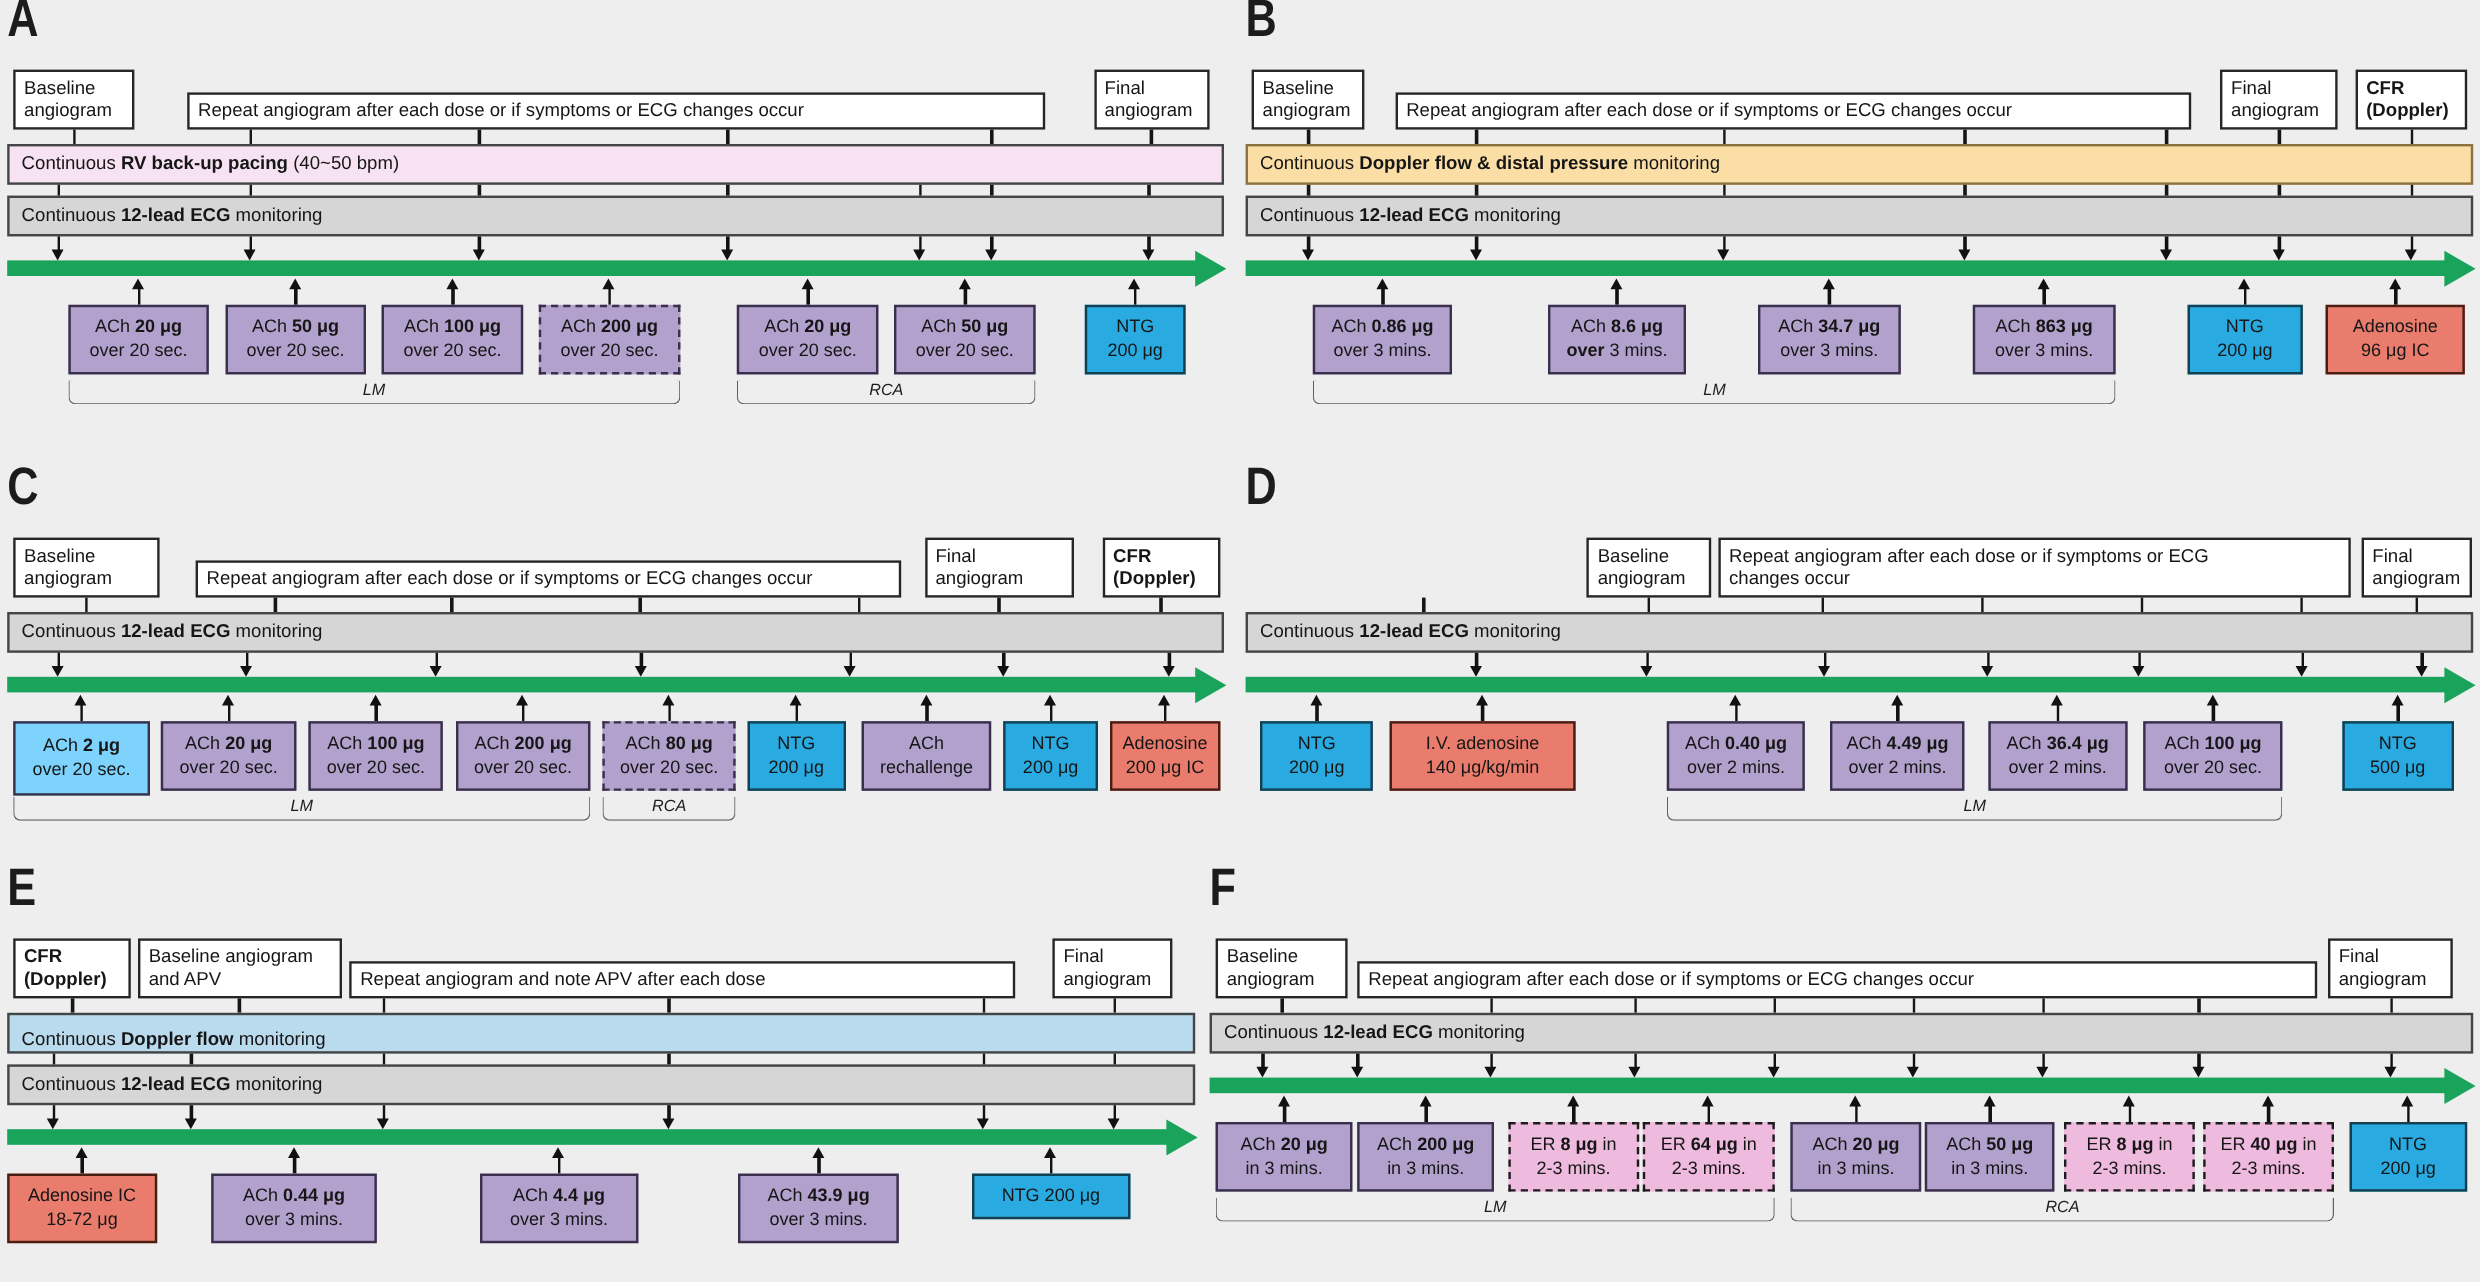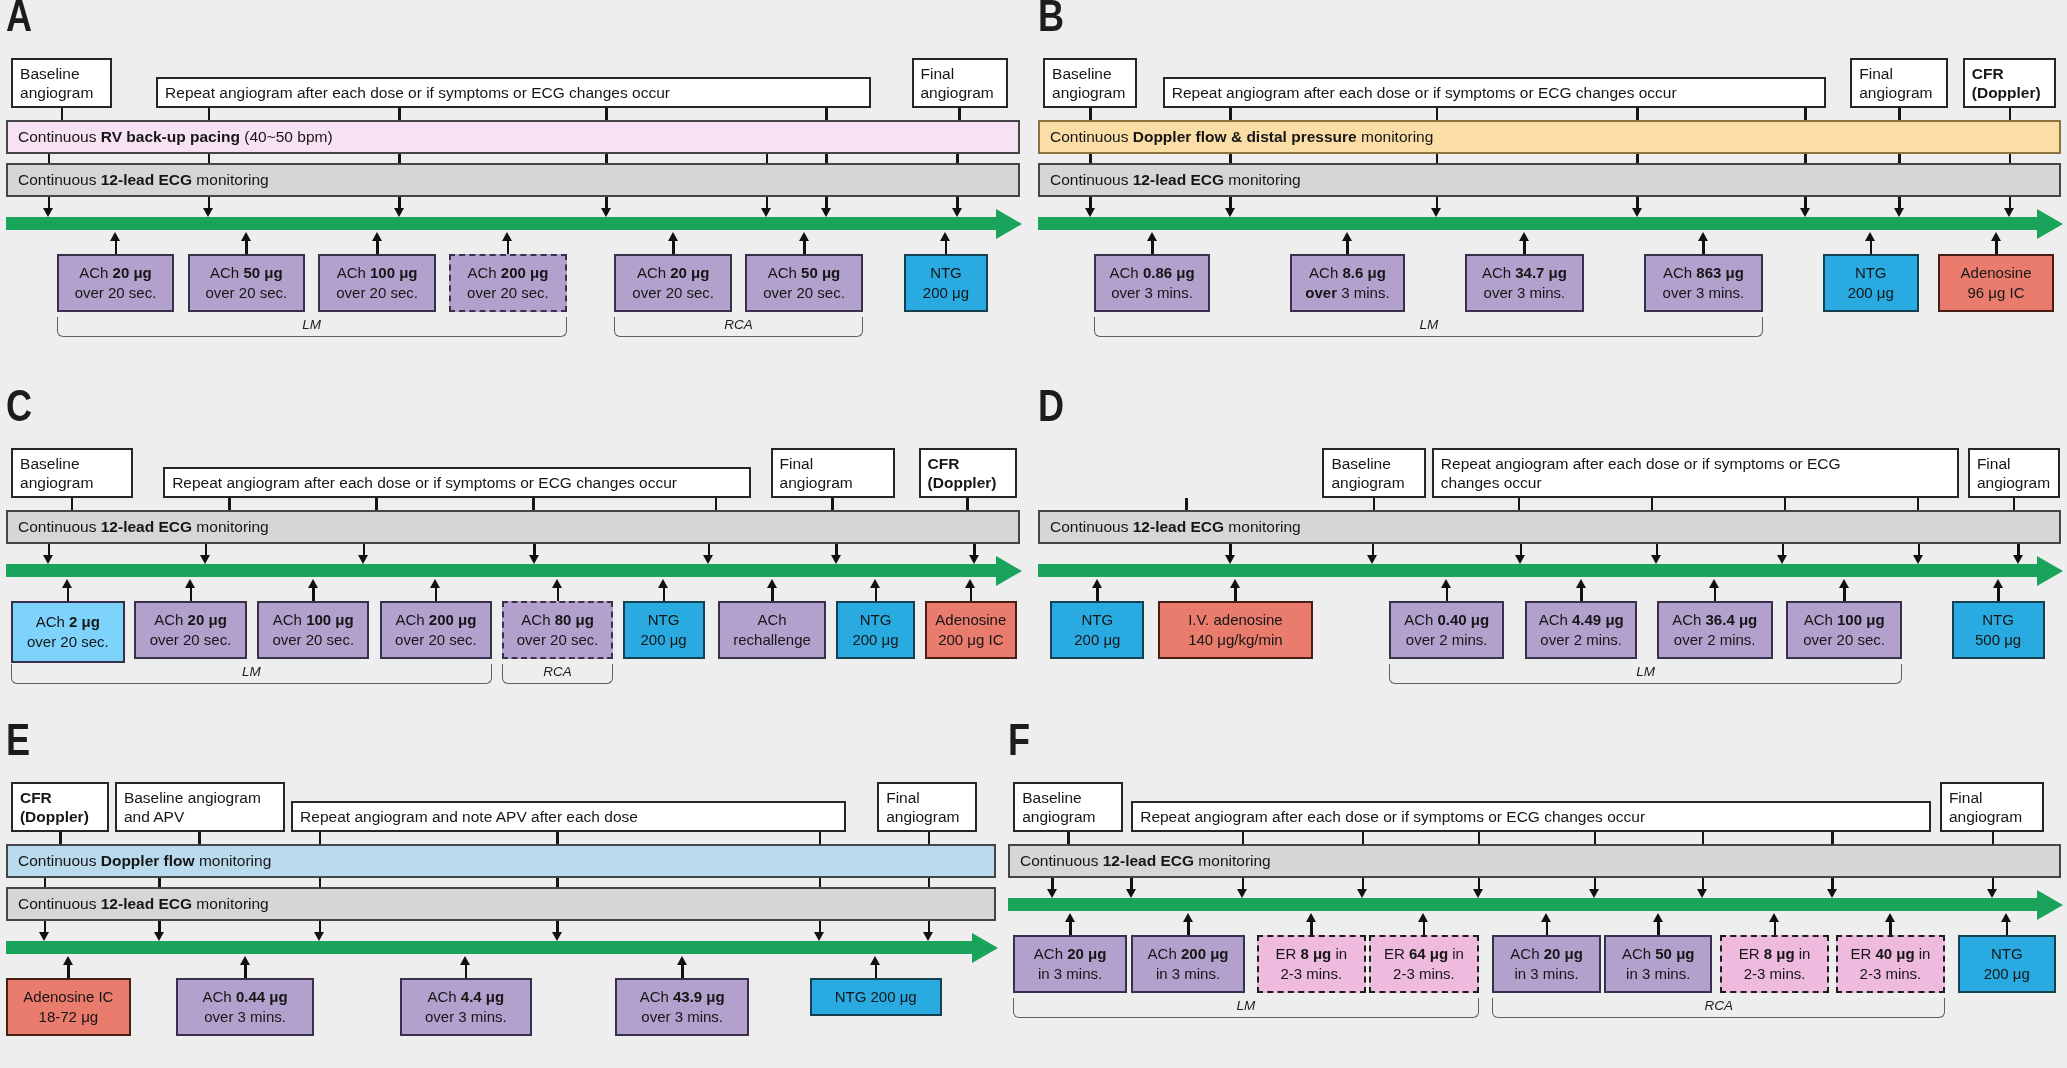--- a/index.html
+++ b/index.html
@@ -415,21 +415,21 @@
         <div>Repeat angiogram and note APV after each dose</div>
       </div>
       <div class="conn" style="position: absolute; left: calc(31.7% - 1px); top: 104px; height: 12px;"></div>
       <div class="conn" style="position: absolute; left: calc(55.7% - 1px); top: 104px; height: 12px;"></div>
       <div class="conn" style="position: absolute; left: calc(82.2% - 1px); top: 104px; height: 12px;"></div>
       <div class="hbox" style="left: 88%; width: 10.1%; top: 54px; height: 50px; position: absolute;">
         <div>Final</div>
         <div>angiogram</div>
       </div>
       <div class="conn" style="position: absolute; left: calc(93.2% - 1px); top: 104px; height: 12px;"></div>
-      <div class="bar" style="position: absolute; top: 116px; background: rgb(186, 218, 237); border-color: rgb(69, 69, 69);">
+      <div class="bar" style="position: absolute; top: 116px; background: rgb(186, 218, 237); border-color: rgb(69, 69, 69); align-items: flex-end;">
         <span>Continuous <b>Doppler flow</b> monitoring</span>
       </div>
       <div class="bar" style="position: absolute; top: 159px; background: rgb(215, 214, 214); border-color: rgb(69, 69, 69);">
         <span>Continuous <b>12-lead ECG</b> monitoring</span>
       </div>
       <div class="conn" style="position: absolute; left: calc(3.9% - 1px); top: 150px; height: 9px;"></div>
       <div class="ashaft" style="position: absolute; left: calc(3.9% - 1px); top: 193px; height: 12px;"></div>
       <div class="ahead down" style="position: absolute; left: calc(3.9% - 5.5px); top: 204px;"></div>
       <div class="conn" style="position: absolute; left: calc(15.5% - 1px); top: 150px; height: 9px;"></div>
       <div class="ashaft" style="position: absolute; left: calc(15.5% - 1px); top: 193px; height: 12px;"></div>

